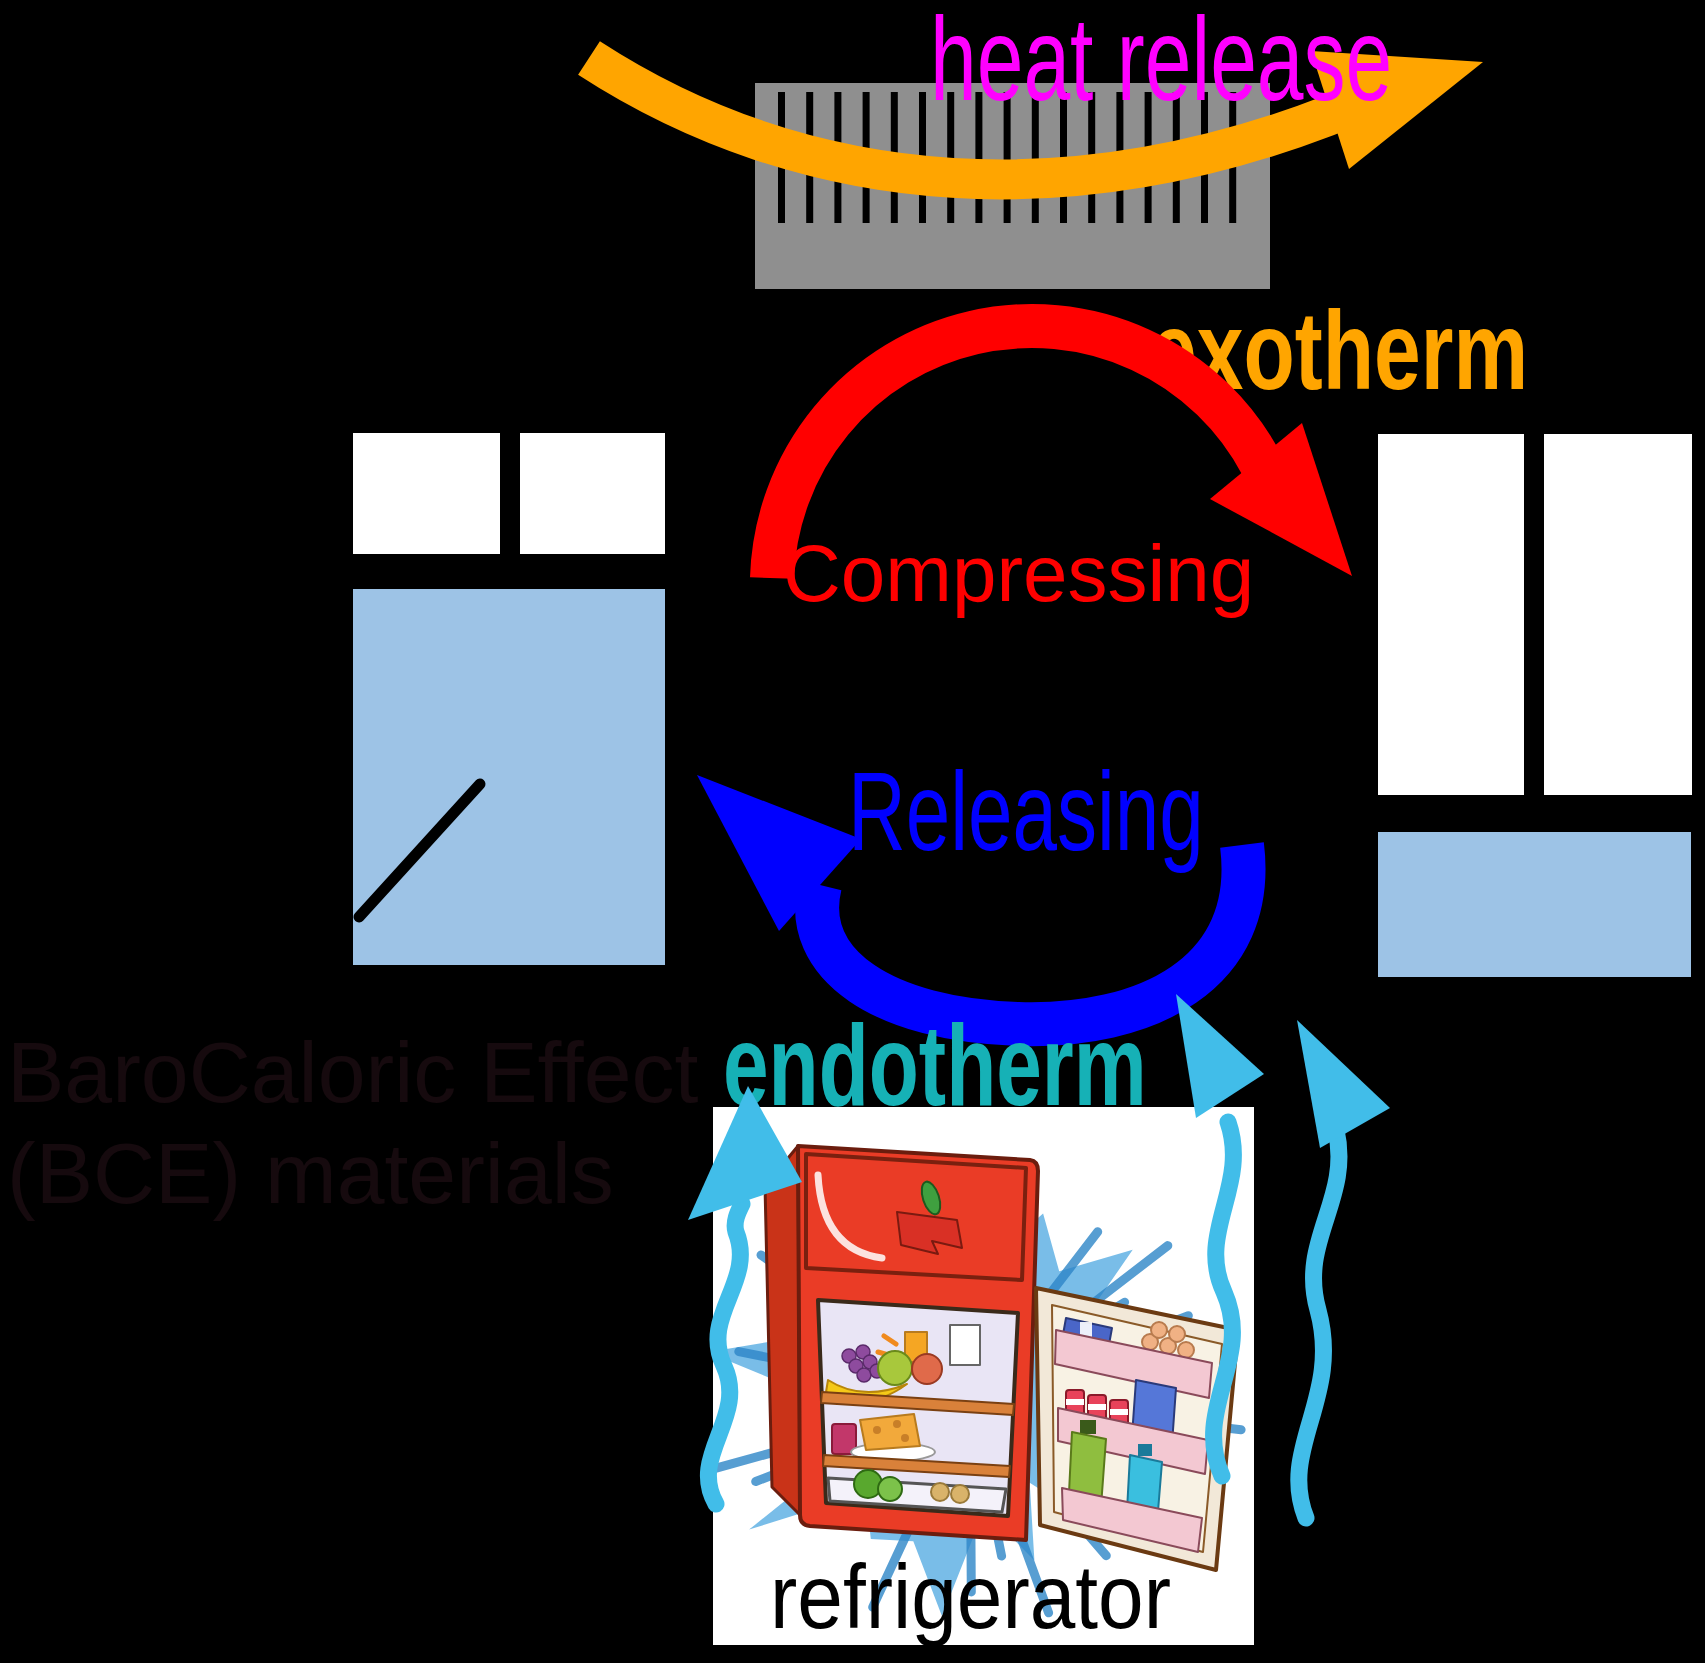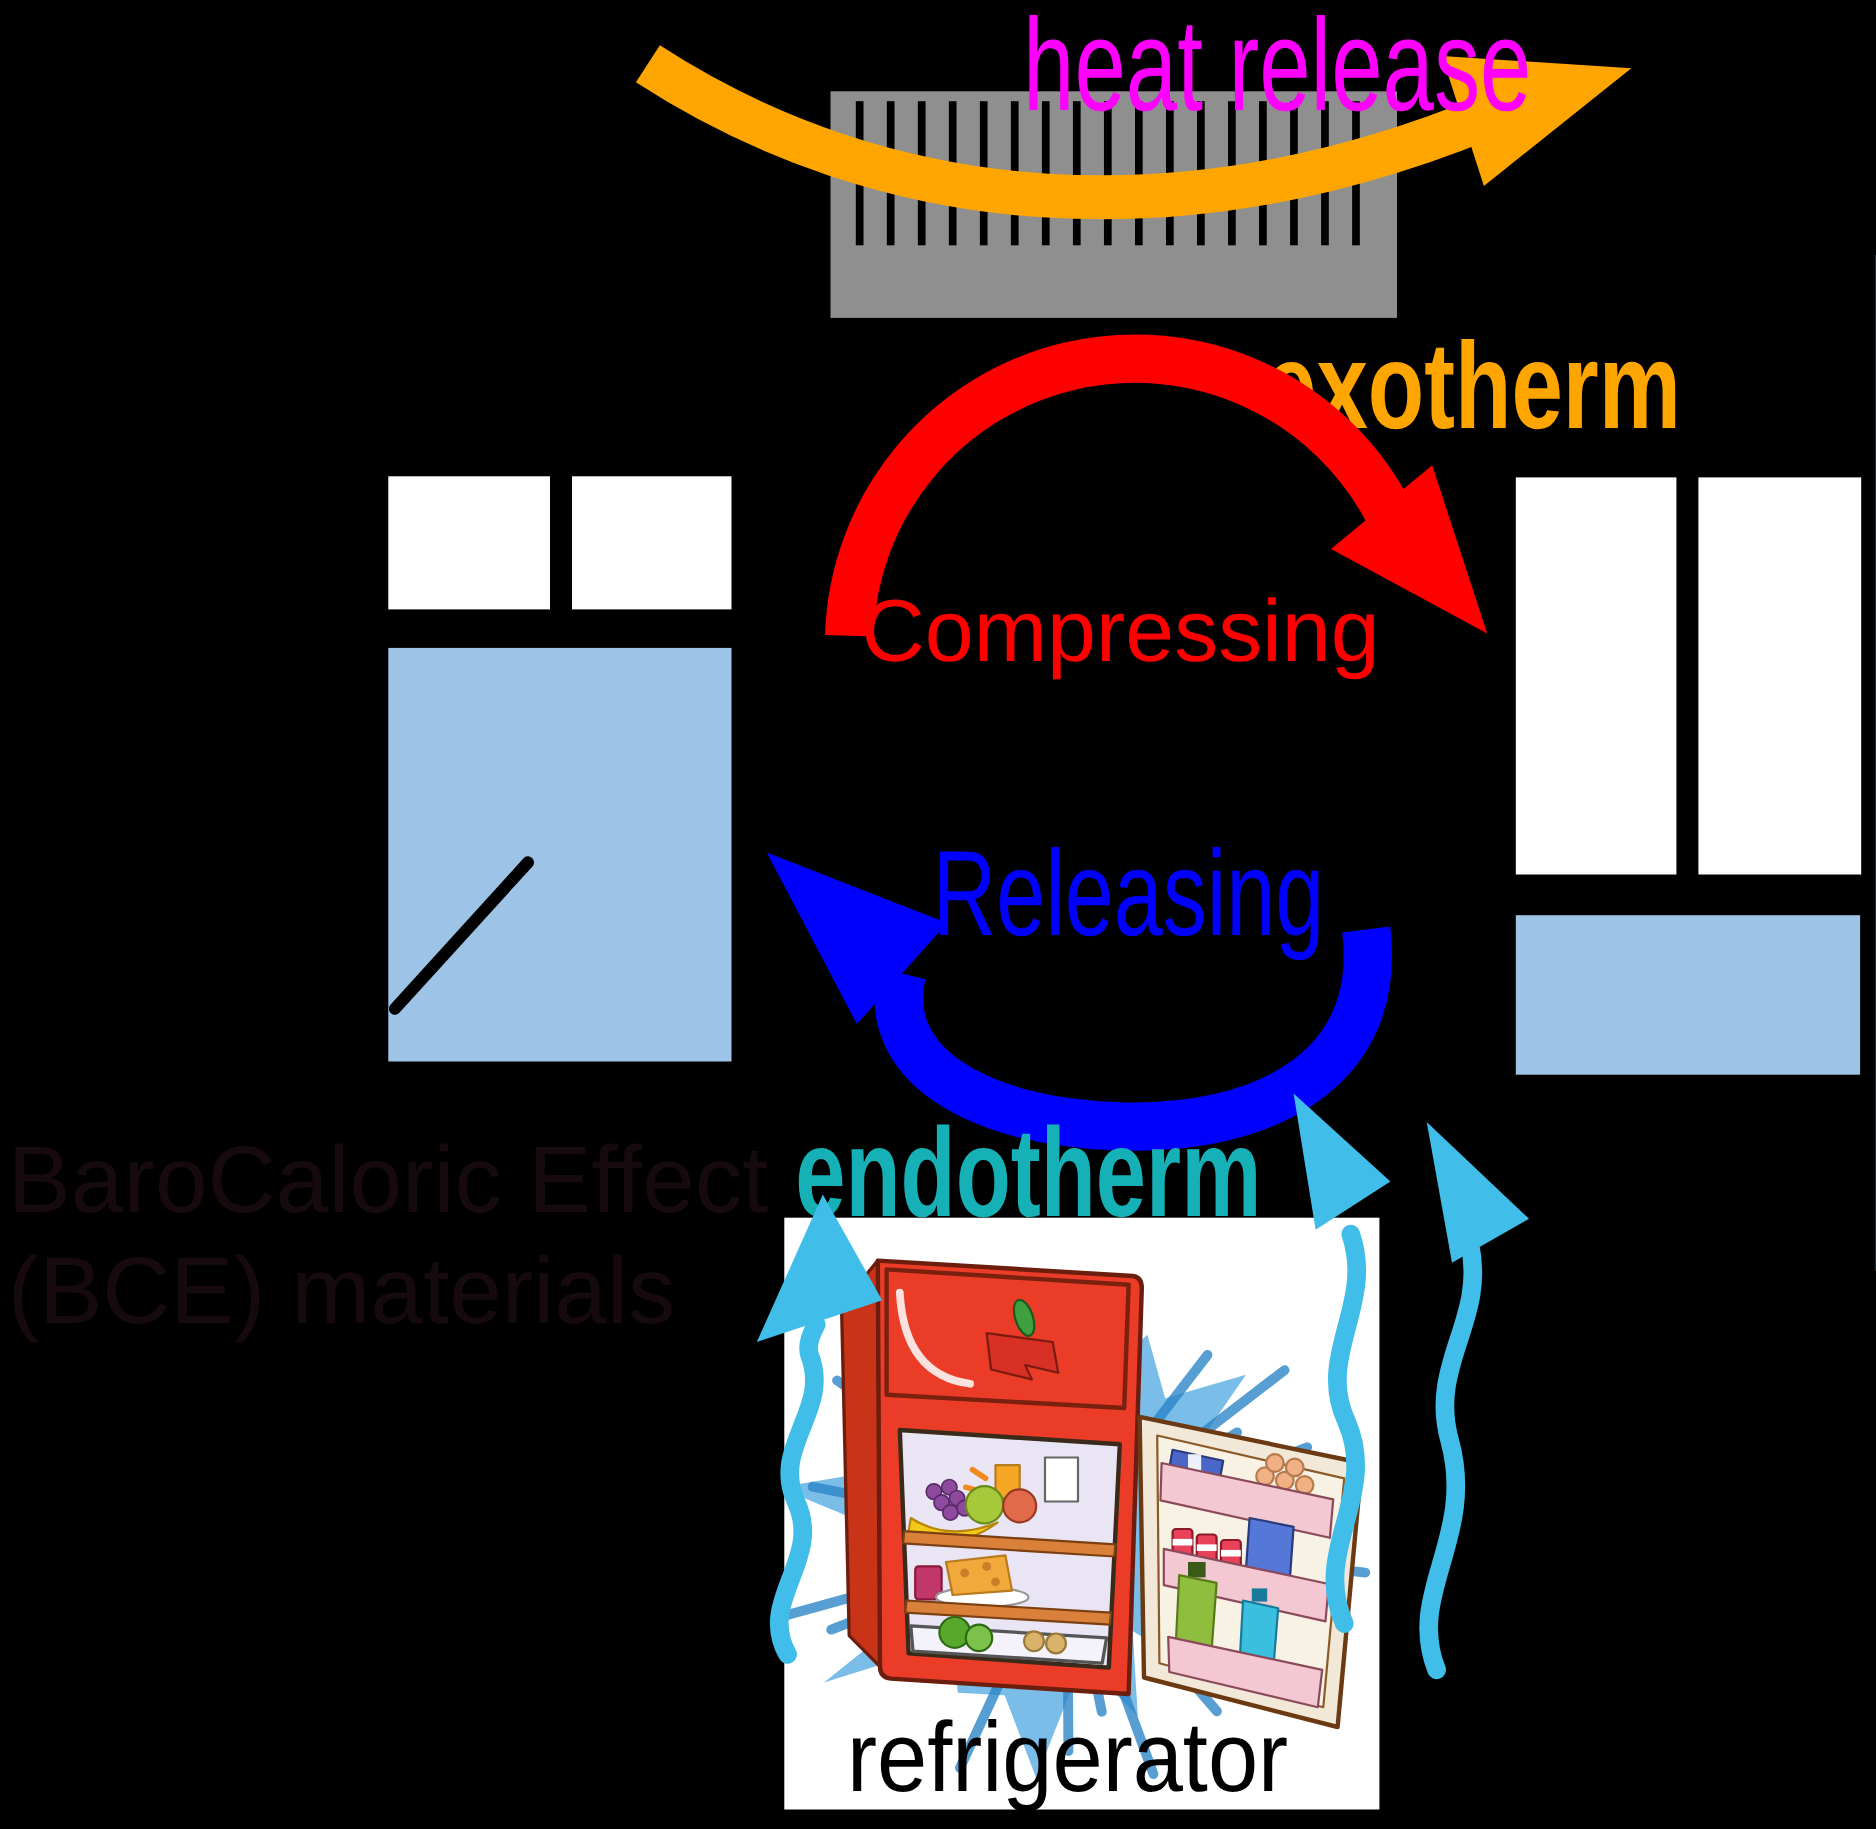--- a/index.html
+++ b/index.html
@@ -1,17 +1,17 @@
 <!DOCTYPE html>
 <html><head>
 <meta charset="utf-8">
 <style>
   html,body{margin:0;padding:0;background:#000;}
   body{width:1705px;height:1663px;overflow:hidden;}
-  .stage{position:relative;width:1705px;height:1494px;background:#7dd3fc;}
+  .stage{position:relative;width:1705px;height:1494px;background:#be185d;}
   svg{display:block;font-family:"Liberation Sans","DejaVu Sans",sans-serif;}
   text{font-family:"Liberation Sans","DejaVu Sans",sans-serif;}
 </style>
 </head>
 <body>
 
 <div class="stage">
 <svg width="1705" height="1663" viewBox="0 0 1705 1663">
 
   <defs>

